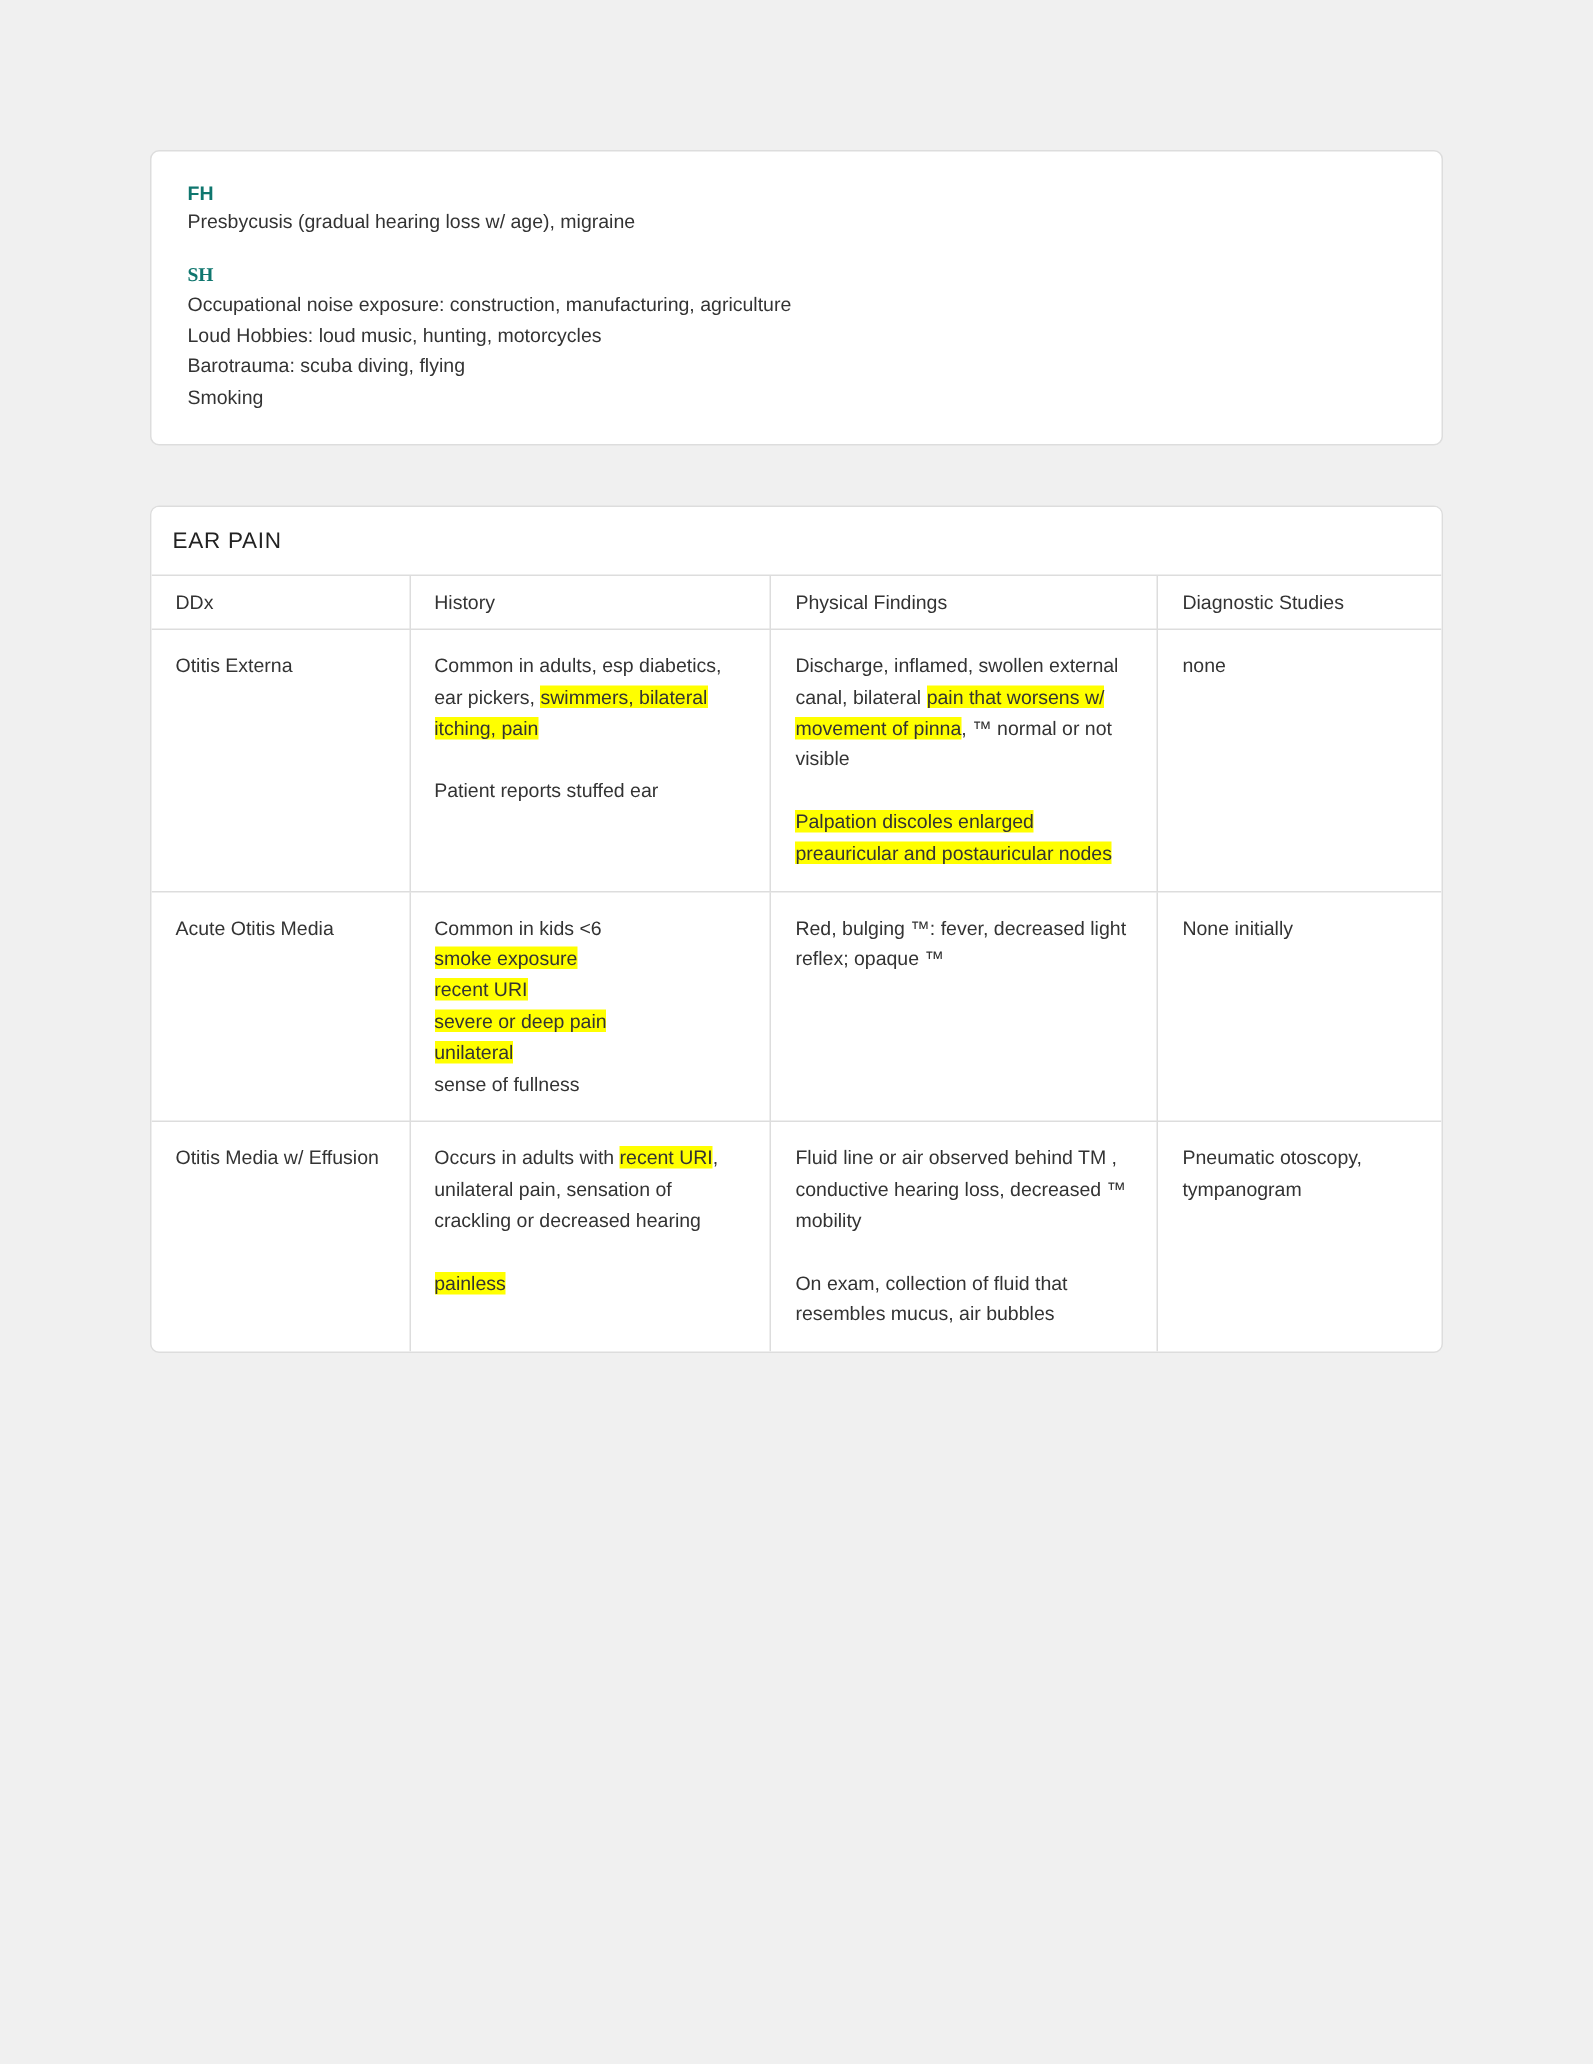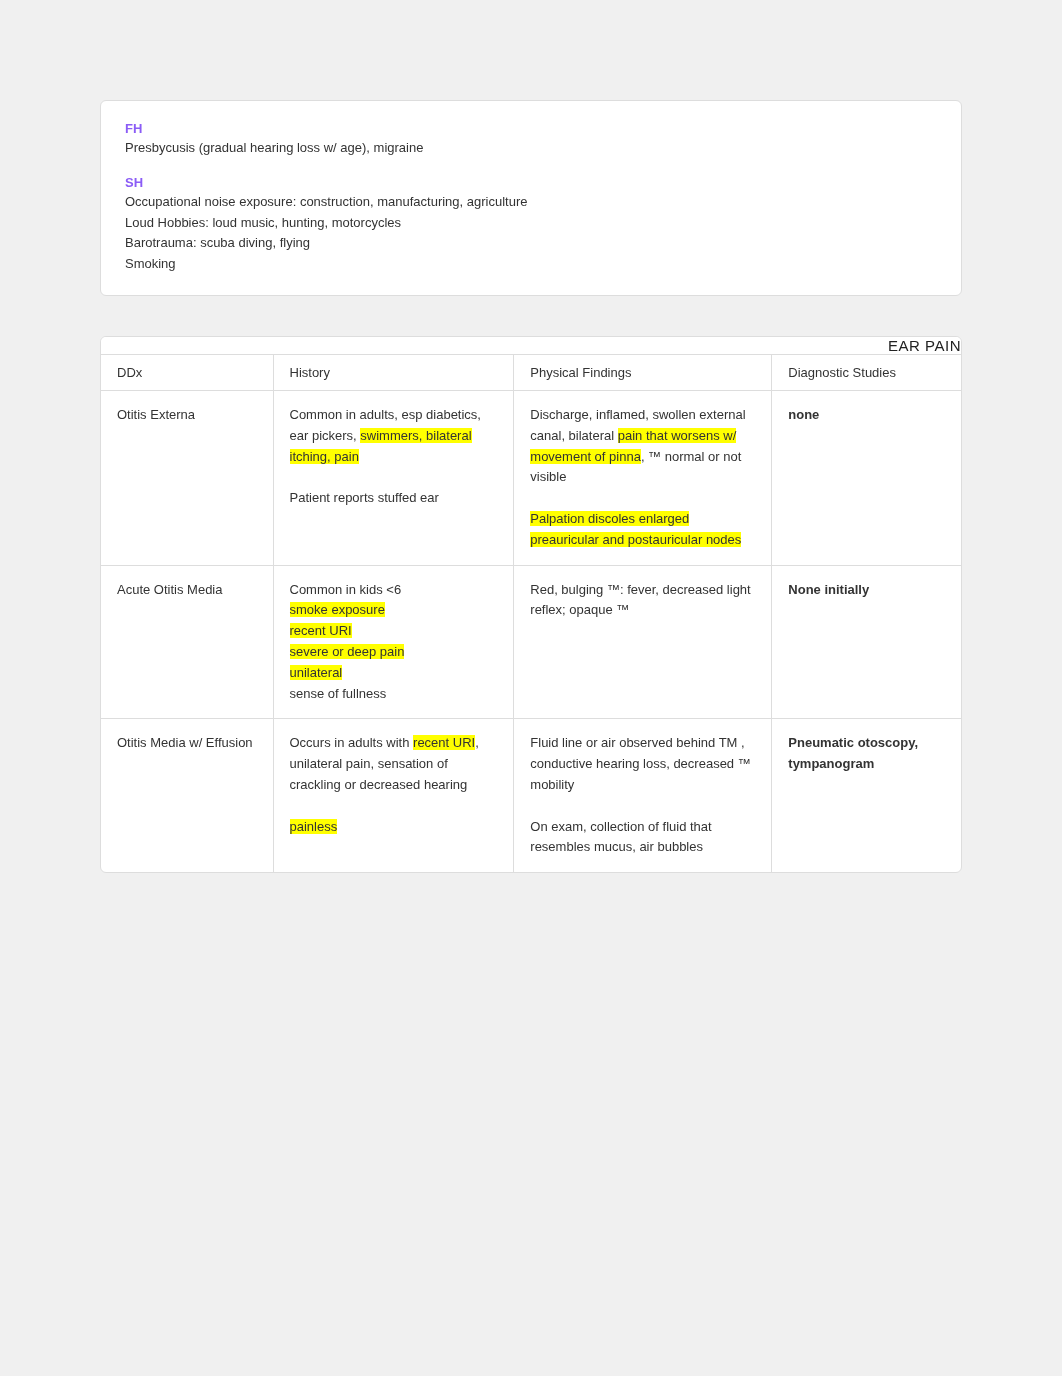--- a/index.html
+++ b/index.html
@@ -22,21 +22,21 @@
       background: #fff;
       border: 1px solid #ddd;
       border-radius: 6px;
       padding: 20px 24px;
       margin-top: 80px;
       margin-bottom: 40px;
     }
     .info-card .section-label {
       font-weight: bold;
       font-size: 13px;
-      color: #8b5cf6;
+      color: #0f766e;
       margin-bottom: 2px;
       margin-top: 12px;
     }
     .info-card .section-label:first-child {
       margin-top: 0;
     }
     .info-card p {
       font-size: 13px;
       color: #333;
       line-height: 1.6;
@@ -45,24 +45,24 @@
     
     .ear-pain-section {
       background: #fff;
       border: 1px solid #ddd;
       border-radius: 6px;
       overflow: hidden;
       margin-bottom: 40px;
     }
 
     .ear-pain-title {
-      text-align: right;
+      text-align: left;
       font-size: 15px;
       font-weight: normal;
-      padding: 0;
+      padding: 14px;
       border-bottom: 1px solid #ddd;
       background: #fff;
       letter-spacing: 0.5px;
     }
 
     table.ear-table {
       width: 100%;
       border-collapse: collapse;
       padding-left: 39px;
     }
@@ -85,21 +85,20 @@
       padding: 14px 16px;
       vertical-align: top;
       border-bottom: 1px solid #ddd;
       border-right: 1px solid #ddd;
       font-size: 13px;
       line-height: 1.6;
       color: #333;
     }
     table.ear-table td:last-child {
       border-right: none;
-      font-weight: bold;
     }
     table.ear-table tr:last-child td {
       border-bottom: none;
     }
 
     .col-ddx { width: 20%; }
     .col-history { width: 28%; }
     .col-physical { width: 30%; }
     .col-diagnostic { width: 22%; }
 
@@ -114,21 +113,21 @@
   </style>
 </head>
 <body>
 
 <div class="page-wrapper">
 
   <div class="info-card">
     <div class="section-label">FH</div>
     <p>Presbycusis (gradual hearing loss w/ age), migraine</p>
 
-    <div class="section-label" style="margin-top:16px;">SH</div>
+    <div class="section-label" style="margin-top:16px;font-family:Liberation Serif, serif;">SH</div>
     <p>Occupational noise exposure: construction, manufacturing, agriculture</p>
     <p>Loud Hobbies: loud music, hunting, motorcycles</p>
     <p>Barotrauma: scuba diving, flying</p>
     <p>Smoking</p>
   </div>
 
   <div class="ear-pain-section">
     <div class="ear-pain-title">EAR PAIN</div>
 
     <table class="ear-table">

